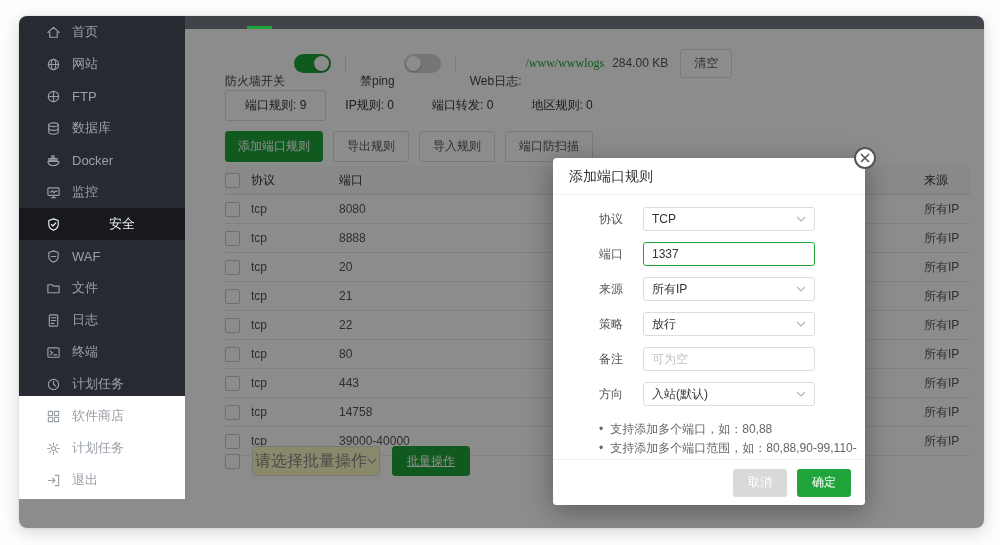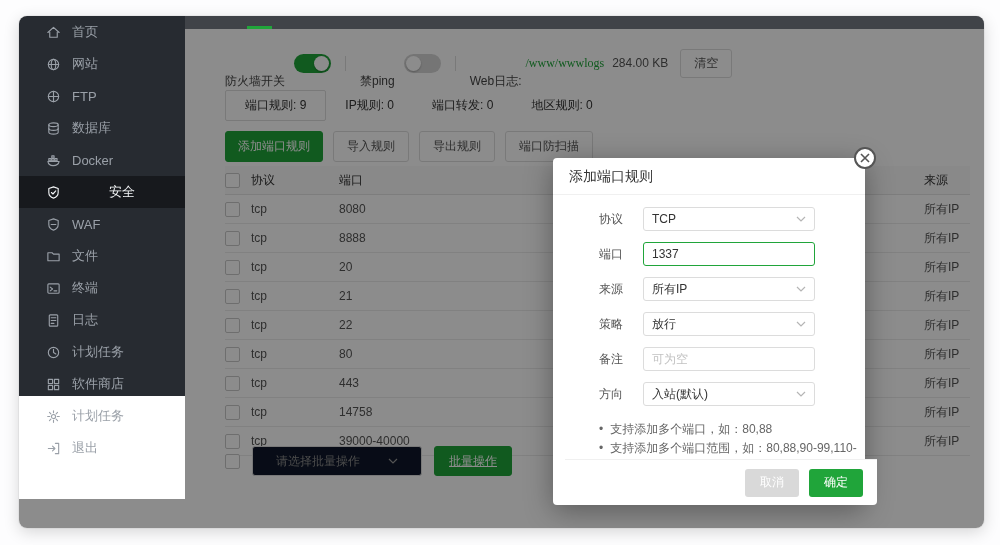--- a/index.html
+++ b/index.html
@@ -50,23 +50,23 @@
   .tablewrap{position:absolute;left:40px;top:150px;width:745px;font-size:12px;color:#555;}
   .trow{display:flex;align-items:center;height:28px;border-bottom:1px solid #ececec;}
   .trow.thead{color:#333;background:#fafafa;border-bottom:1px solid #e4e4e4;}
   .c-cb{width:26px;display:flex;align-items:center;}
   .c-proto{width:88px;}
   .c-port{width:585px;}
   .c-src{flex:1;}
   .cb{width:13px;height:13px;border:1px solid #c9c9c9;border-radius:2px;background:#fff;cursor:pointer;}
   
   .batchrow{position:absolute;left:40px;top:430px;display:flex;align-items:center;gap:12px;}
-  .batch-select{width:122px;height:28px;border:1px solid #dcdcdc;border-radius:3px;background:#0f172a;
-    display:flex;align-items:center;justify-content:space-between;padding:0 23px;
-    font-size:12px;color:#8a8a8a;cursor:pointer;}
+  .batch-select{width:122px;height:28px;border:1px solid #dcdcdc;border-radius:3px;background:#fef9c3;
+    display:flex;align-items:center;justify-content:space-between;padding:0 2px;
+    font-size:16px;color:#8a8a8a;cursor:pointer;}
   .btn-green.small{padding:0 14px;height:30px;display:flex;align-items:center;text-decoration:underline;}
   
   .winfooter{position:absolute;left:0;top:483px;width:100%;height:29px;background:#fff;}
   
   .ov-content{position:absolute;left:166px;top:0;width:799px;height:483px;background:rgba(0,0,0,.45);z-index:50;}
   .ov-footer{position:absolute;left:0;top:483px;right:0;height:29px;background:rgba(0,0,0,.45);z-index:50;}
   
   .topstrip{position:absolute;left:166px;top:0;width:799px;height:13px;background:#404348;z-index:55;}
   .topstrip .dash{position:absolute;left:62px;bottom:0;width:25px;height:3px;background:#20a53a;}
   
@@ -80,21 +80,21 @@
   .modal-body{padding-top:12px;}
   .f-row{display:flex;align-items:center;height:24px;margin-bottom:11px;}
   .f-label{width:44px;margin-left:46px;font-size:12px;color:#555;flex:0 0 44px;}
   .f-control{width:172px;height:24px;border:1px solid #dcdcdc;border-radius:3px;background:#fff;
     display:flex;align-items:center;justify-content:space-between;padding:0 8px;
     font-size:12px;color:#333;box-sizing:border-box;cursor:pointer;}
   .f-control.focus{border-color:#20a53a;}
   .f-control .ph{color:#c2c2c2;}
   .notes{margin:14px 0 0 46px;font-size:12px;color:#666;line-height:19px;}
   .notes .note{display:flex;gap:7px;}
-  .modal-footer{position:absolute;left:12px;bottom:0;width:100%;height:46px;border-top:1px solid #f0f0f0;
+  .modal-footer{position:absolute;left:0;bottom:0;width:100%;height:46px;border-top:1px solid #f0f0f0;
     display:flex;align-items:center;justify-content:flex-end;gap:10px;padding-right:14px;
     box-sizing:border-box;background:#fff;border-radius:0 0 4px 4px;}
   .btn-cancel{background:#d9d9d9;color:#fff;border:none;border-radius:3px;min-width:54px;height:28px;
     font-size:12px;cursor:pointer;}
   .btn-ok{background:#20a53a;color:#fff;border:none;border-radius:3px;min-width:54px;height:28px;
     font-size:12px;cursor:pointer;}
 </style>
 </head>
 <body>
 
@@ -144,20 +144,30 @@
           <svg viewBox="0 0 16 16" fill="none" stroke="currentColor" stroke-width="1.2" stroke-linecap="round" stroke-linejoin="round">
             <path d="M2 9 H14 C13.5 12 11 13.5 7.5 13.5 C4.5 13.5 2.5 12 2 9 Z"></path>
             <rect x="3" y="6" width="2.4" height="2.4"></rect>
             <rect x="6.2" y="6" width="2.4" height="2.4"></rect>
             <rect x="9.4" y="6" width="2.4" height="2.4"></rect>
             <rect x="6.2" y="3" width="2.4" height="2.4"></rect>
           </svg>
         </span>
         <span>Docker</span>
       </div>
+      <div class="side-item">
+        <span style="display:flex">
+          <svg viewBox="0 0 16 16" fill="none" stroke="currentColor" stroke-width="1.2" stroke-linecap="round" stroke-linejoin="round">
+            <rect x="2" y="3" width="12" height="8" rx="1"></rect>
+            <path d="M4 7.5 H6 L7 5.8 L8.5 8.5 L10 6.5 H12"></path>
+            <path d="M6 13.5 H10 M8 11 V13.5"></path>
+          </svg>
+        </span>
+        <span>监控</span>
+      </div>
       <div class="side-item active">
         <span style="display:flex">
           <svg viewBox="0 0 16 16" fill="none" stroke="currentColor" stroke-width="1.2" stroke-linecap="round" stroke-linejoin="round">
             <path d="M8 2 L13 3.8 V8 C13 11 11 13 8 14 C5 13 3 11 3 8 V3.8 Z"></path>
             <path d="M5.8 8 L7.4 9.6 L10.4 6.3"></path>
           </svg>
         </span>
         <span>安全</span>
       </div>
       <div class="side-item">
@@ -173,34 +183,34 @@
         <span style="display:flex">
           <svg viewBox="0 0 16 16" fill="none" stroke="currentColor" stroke-width="1.2" stroke-linecap="round" stroke-linejoin="round">
             <path d="M2 4 H6.5 L8 5.5 H14 V12.5 H2 Z"></path>
           </svg>
         </span>
         <span>文件</span>
       </div>
       <div class="side-item">
         <span style="display:flex">
           <svg viewBox="0 0 16 16" fill="none" stroke="currentColor" stroke-width="1.2" stroke-linecap="round" stroke-linejoin="round">
+            <rect x="3.5" y="2" width="9" height="12" rx="1"></rect>
+            <path d="M5.5 5 H10.5 M5.5 8 H10.5 M5.5 11 H8.5"></path>
+          </svg>
+        </span>
+        <span>日志</span>
+      </div>
+      <div class="side-item">
+        <span style="display:flex">
+          <svg viewBox="0 0 16 16" fill="none" stroke="currentColor" stroke-width="1.2" stroke-linecap="round" stroke-linejoin="round">
             <rect x="2" y="3" width="12" height="10" rx="1"></rect>
             <path d="M4.5 6.5 L7 8.5 L4.5 10.5 M8.5 10.5 H11.5"></path>
           </svg>
         </span>
         <span>终端</span>
-      </div>
-      <div class="side-item">
-        <span style="display:flex">
-          <svg viewBox="0 0 16 16" fill="none" stroke="currentColor" stroke-width="1.2" stroke-linecap="round" stroke-linejoin="round">
-            <rect x="3.5" y="2" width="9" height="12" rx="1"></rect>
-            <path d="M5.5 5 H10.5 M5.5 8 H10.5 M5.5 11 H8.5"></path>
-          </svg>
-        </span>
-        <span>日志</span>
       </div>
       <div class="side-item">
         <span style="display:flex">
           <svg viewBox="0 0 16 16" fill="none" stroke="currentColor" stroke-width="1.2" stroke-linecap="round" stroke-linejoin="round">
             <circle cx="8" cy="8" r="5.5"></circle>
             <path d="M8 4.5 V8 L10.5 9.5"></path>
           </svg>
         </span>
         <span>计划任务</span>
       </div>
@@ -256,22 +266,22 @@
 
     <div class="tabsrow" id="tabsrow">
         <div class="tab active">端口规则: 9</div>
         <div class="tab">IP规则: 0</div>
         <div class="tab">端口转发: 0</div>
         <div class="tab">地区规则: 0</div>
       </div>
 
     <div class="actionsrow">
       <button class="btn-green">添加端口规则</button>
+      <button class="btn-plain">导出规则</button>
       <button class="btn-plain">导入规则</button>
-      <button class="btn-plain">导出规则</button>
       <button class="btn-plain">端口防扫描</button>
     </div>
 
     <div class="tablewrap" id="rulestable">
         <div class="trow thead">
           <span class="c-cb">
             <span class="cb"></span>
           </span>
           <span class="c-proto">协议</span>
           <span class="c-port">端口</span>

